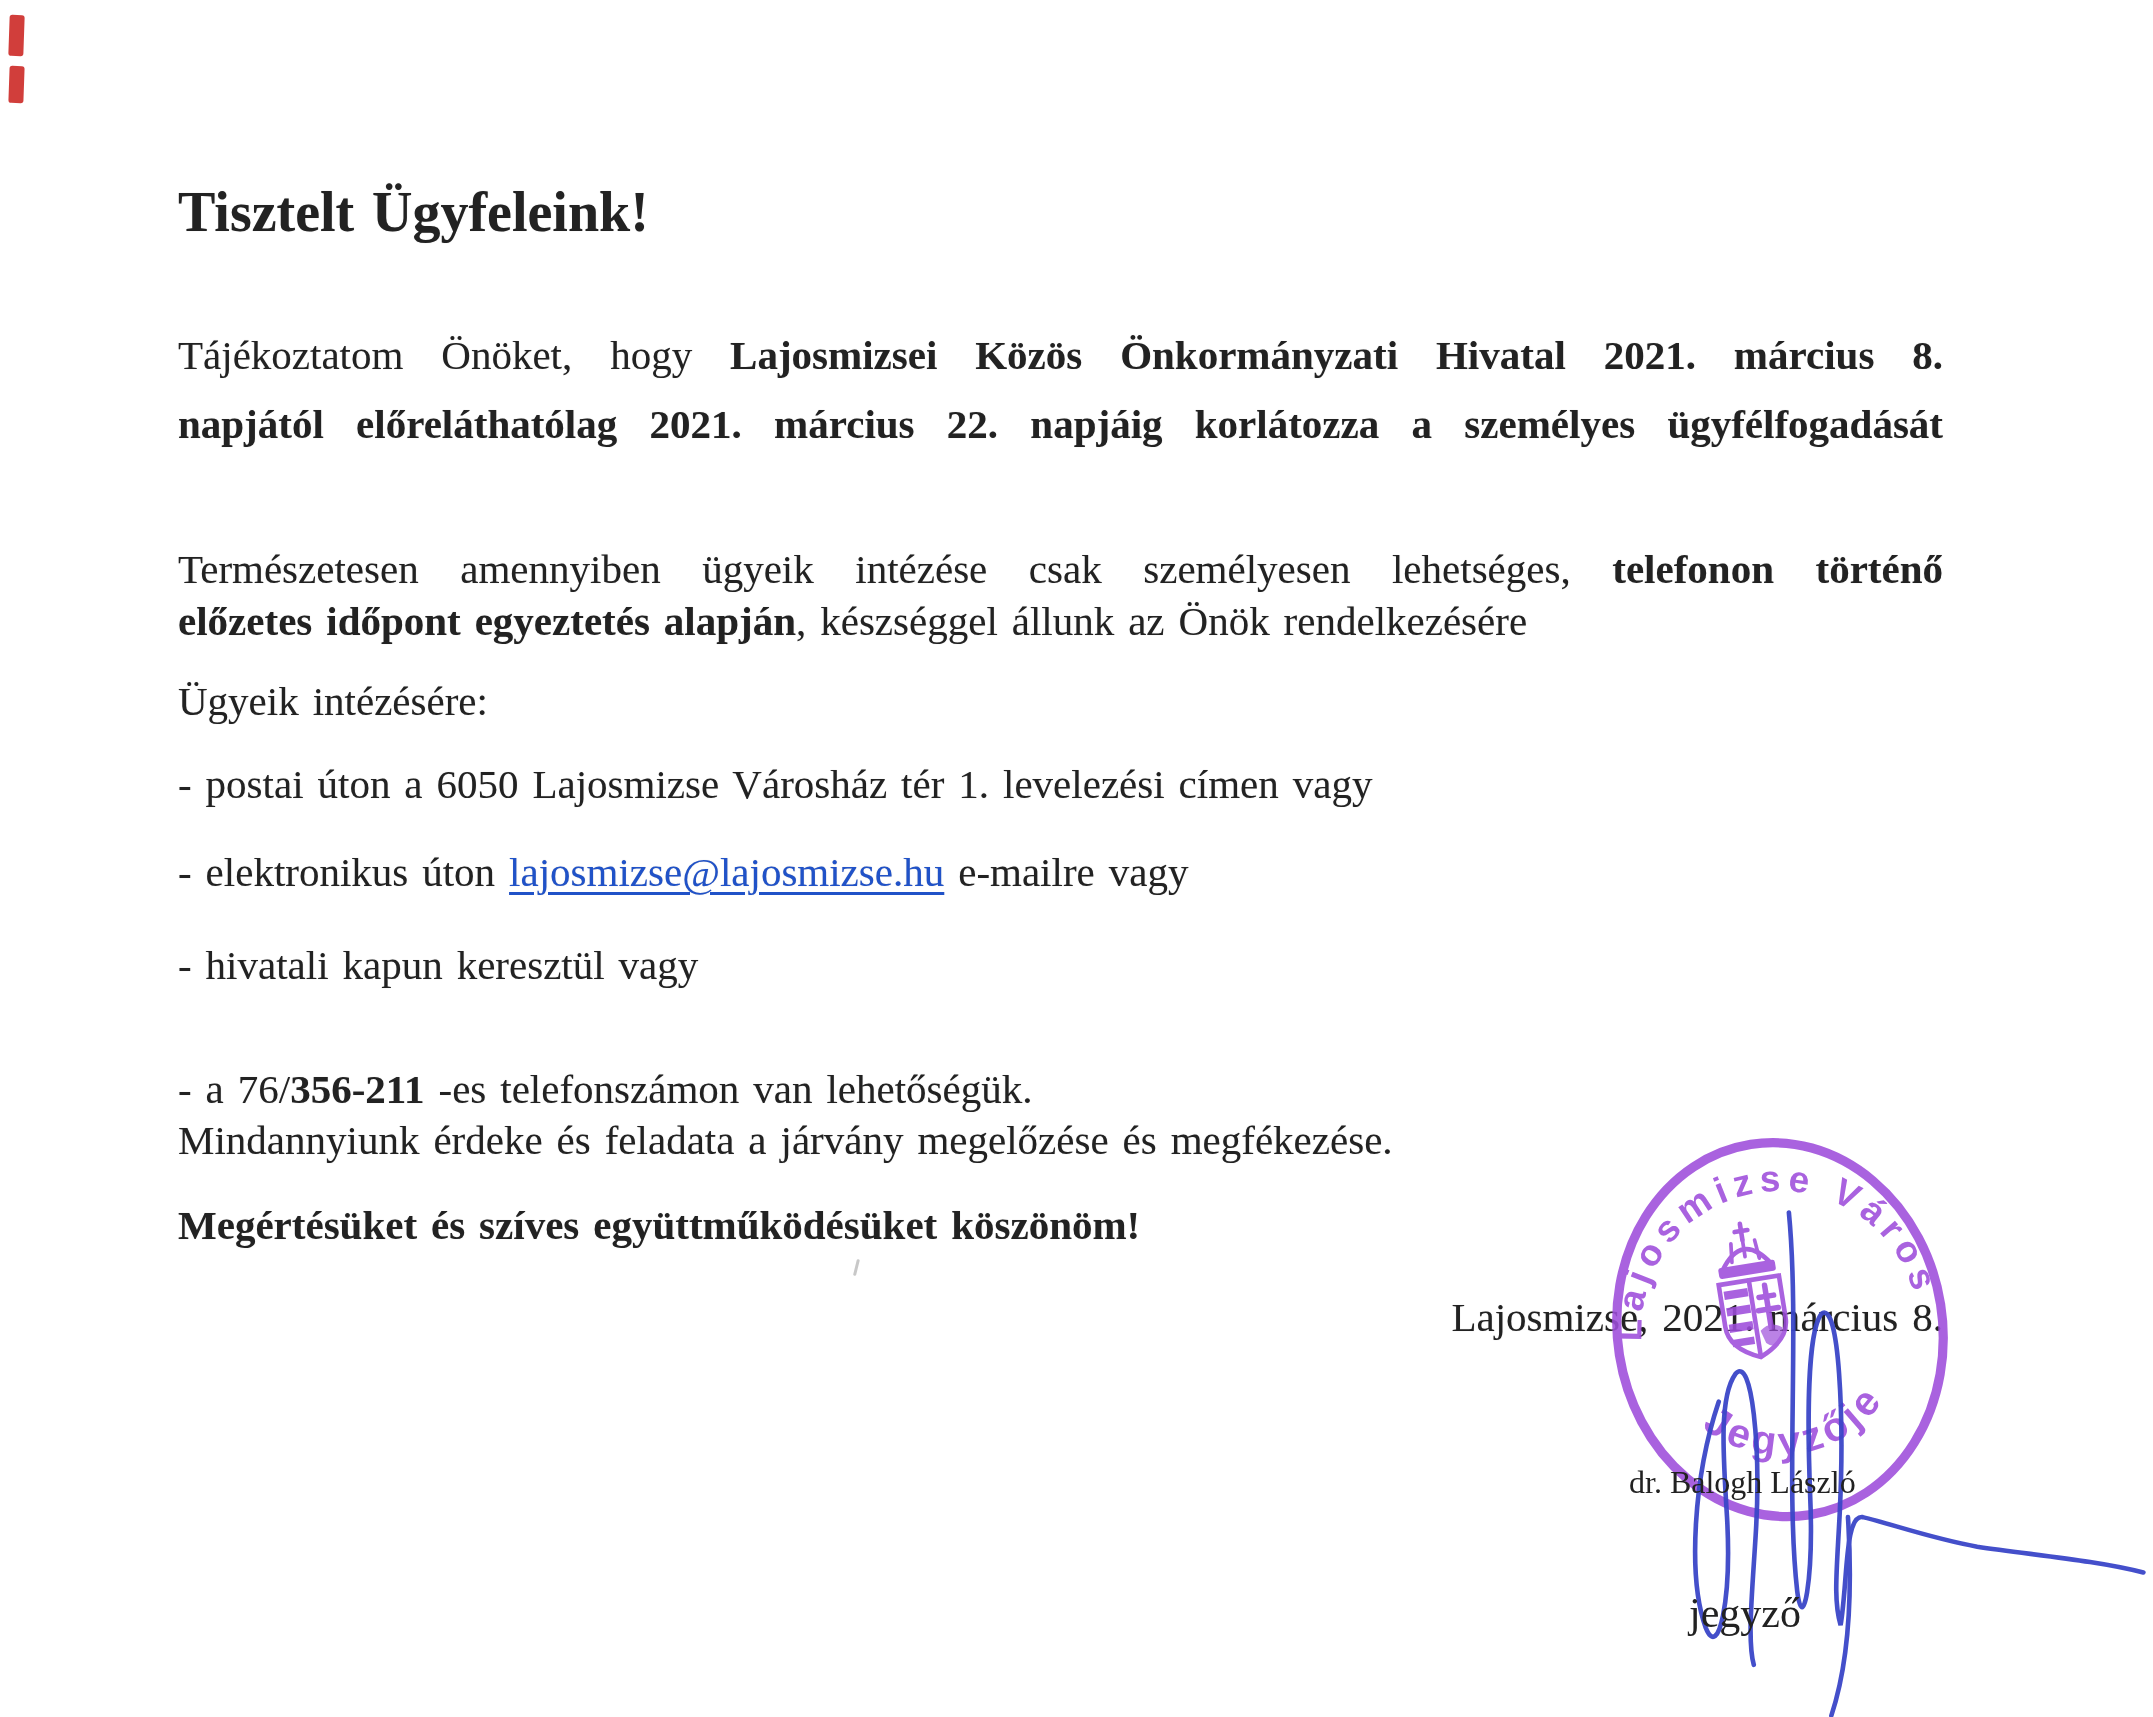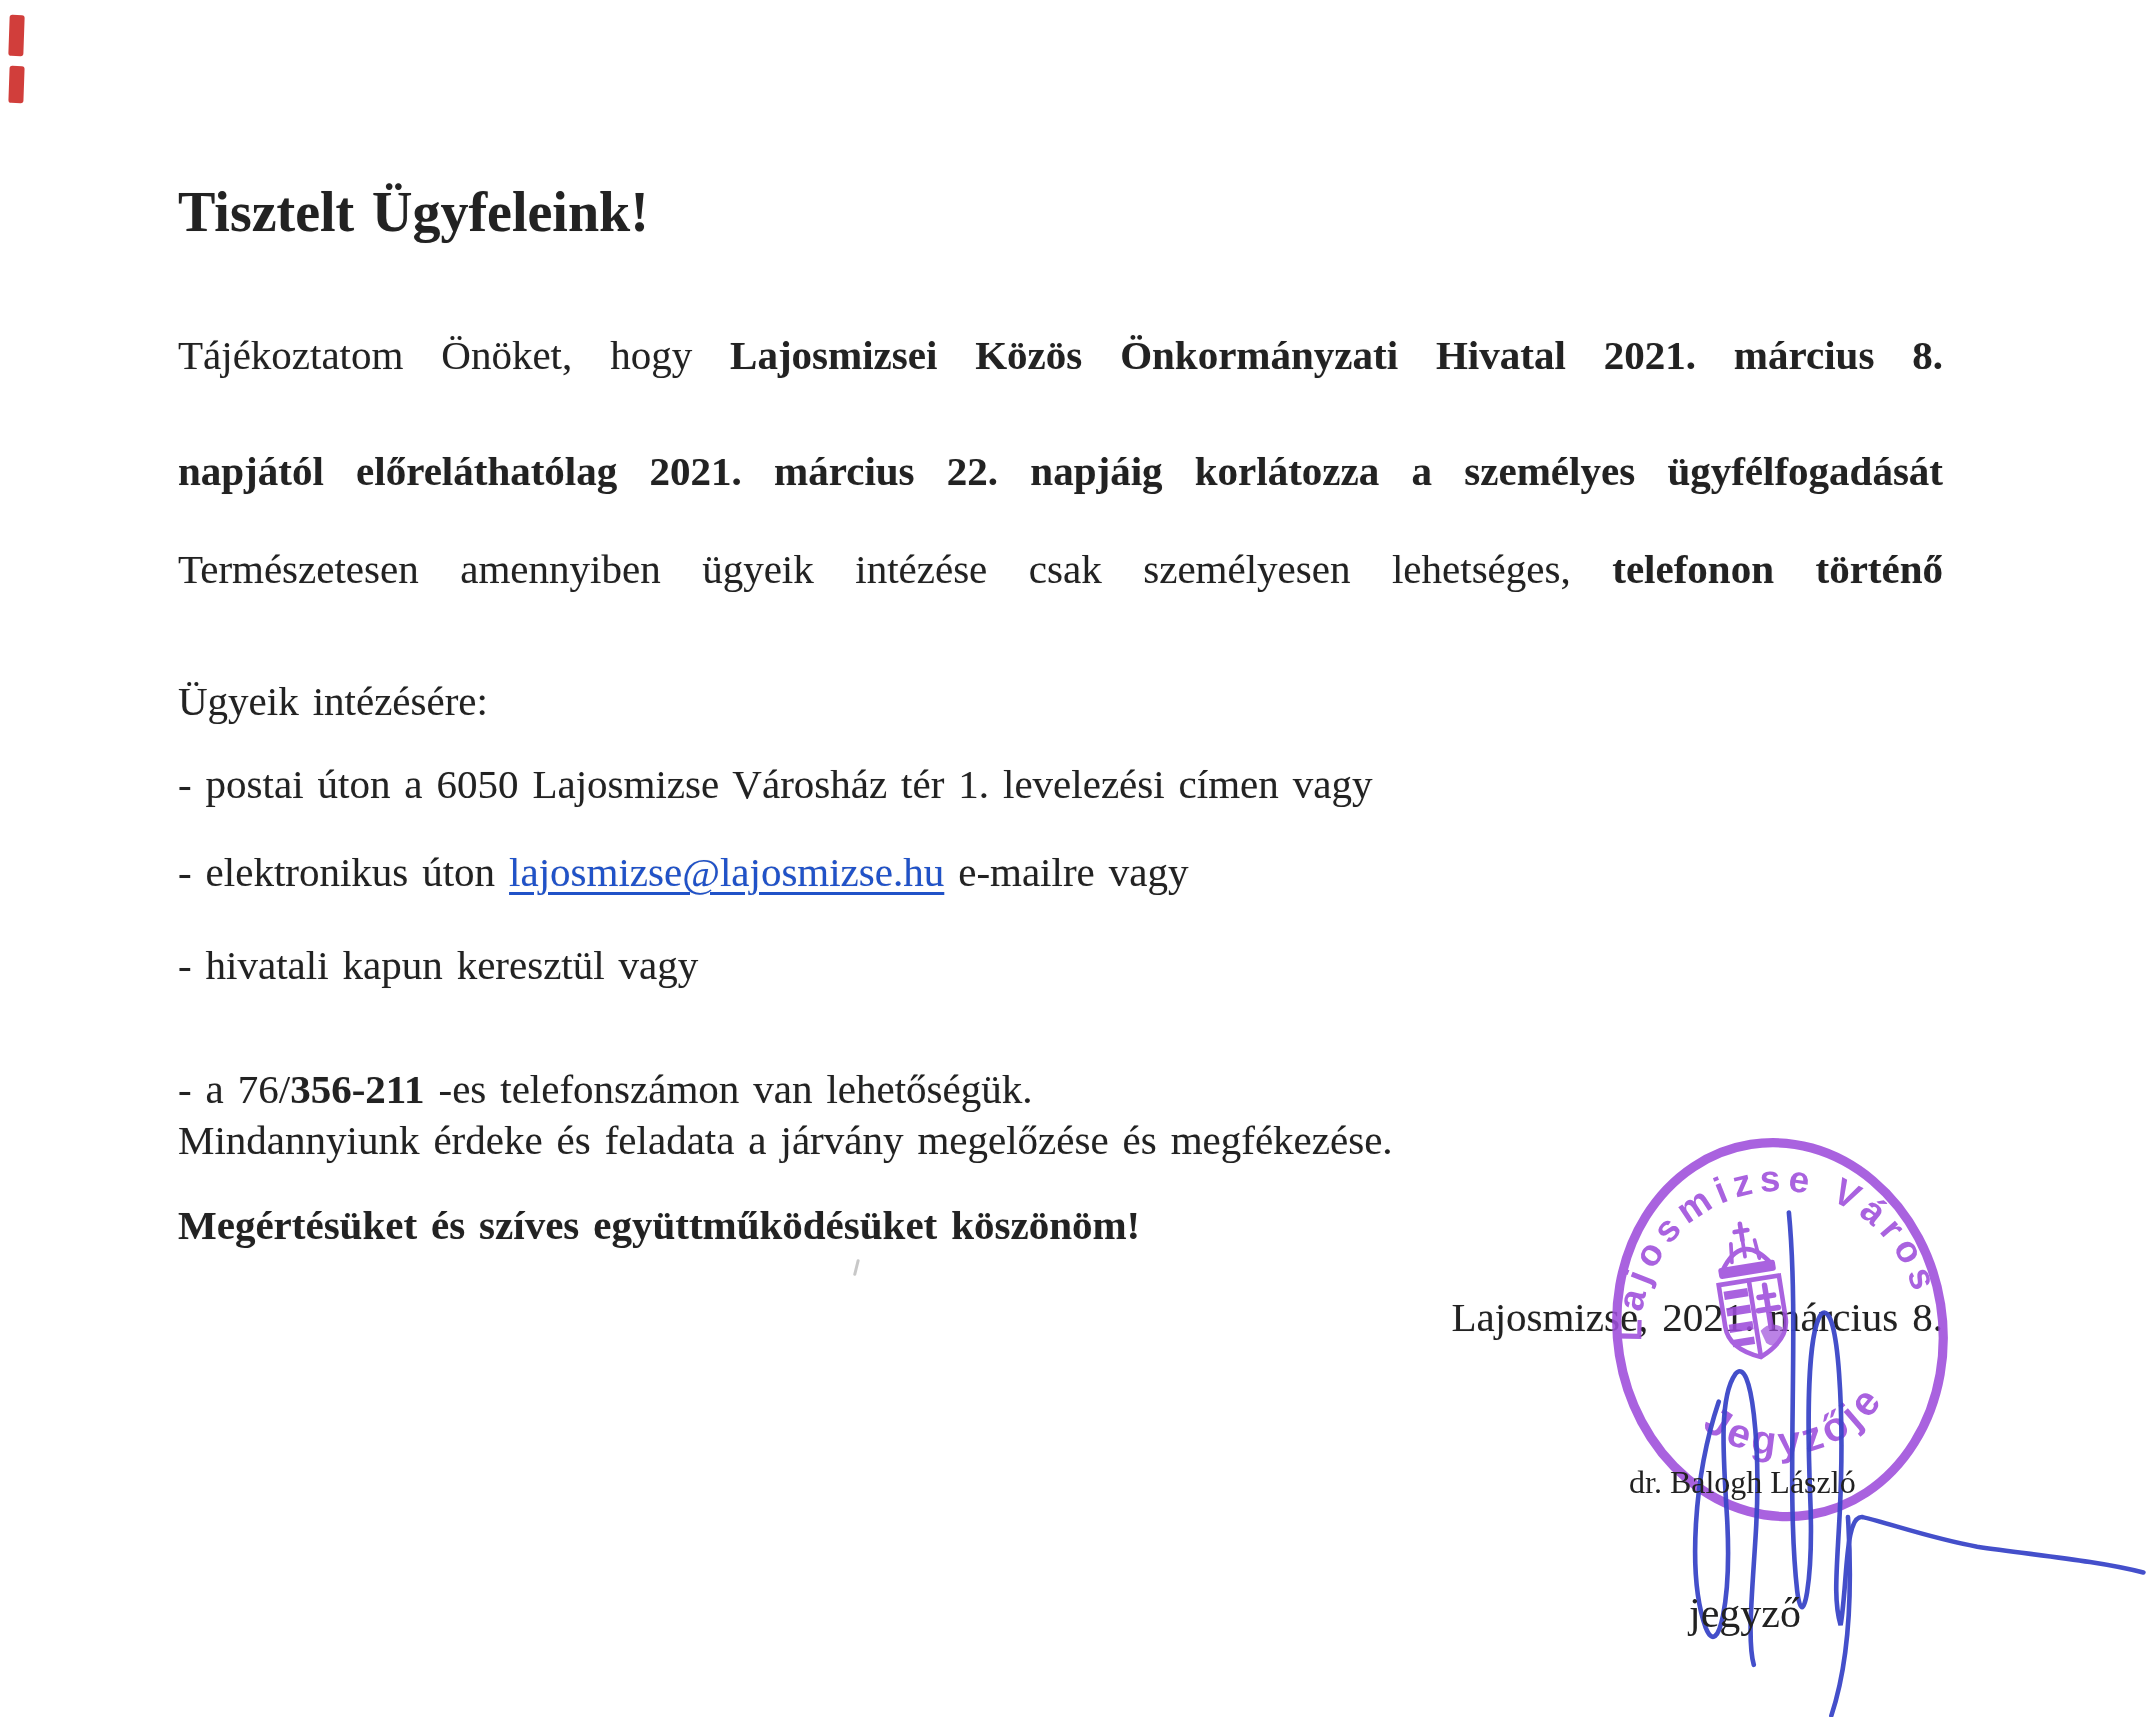--- a/index.html
+++ b/index.html
@@ -63,23 +63,24 @@
 <body>
 
 <div class="page">
 
   <div id="cm1" class="corner-mark"></div>
   <div id="cm2" class="corner-mark"></div>
 
   <div class="line title" style="top:177px;">Tisztelt Ügyfeleink!</div>
 
   <div class="line just" style="top:330px;"><span>Tájékoztatom Önöket, hogy </span><span class="b">Lajosmizsei Közös Önkormányzati Hivatal 2021. március 8.</span></div>
-  <div class="line just b" style="top:399px;margin-top:47px;">napjától előreláthatólag 2021. március 22. napjáig korlátozza a személyes ügyfélfogadását</div>
+  <div class="line just b" style="top:399px;">napjától előreláthatólag 2021. március 22. napjáig korlátozza a személyes ügyfélfogadását</div>
 
   <div class="line just" style="top:544px;"><span>Természetesen amennyiben ügyeik intézése csak személyesen lehetséges, </span><span class="b">telefonon történő</span></div>
+  <div class="line" style="top:596px;"><span class="b">előzetes időpont egyeztetés alapján</span><span>, készséggel állunk az Önök rendelkezésére</span></div>
 
   <div class="line" style="top:676px;">Ügyeik intézésére:</div>
 
   <div class="line" style="top:759px;">- postai úton a 6050 Lajosmizse Városház tér 1. levelezési címen vagy</div>
 
   <div class="line" style="top:847px;"><span>- elektronikus úton </span><span class="email">lajosmizse@lajosmizse.hu</span><span> e-mailre vagy</span></div>
 
   <div class="line" style="top:940px;">- hivatali kapun keresztül vagy</div>
 
   <div class="line" style="top:1064px;"><span>- a 76/</span><span class="b">356-211</span><span> -es telefonszámon van lehetőségük.</span></div>

